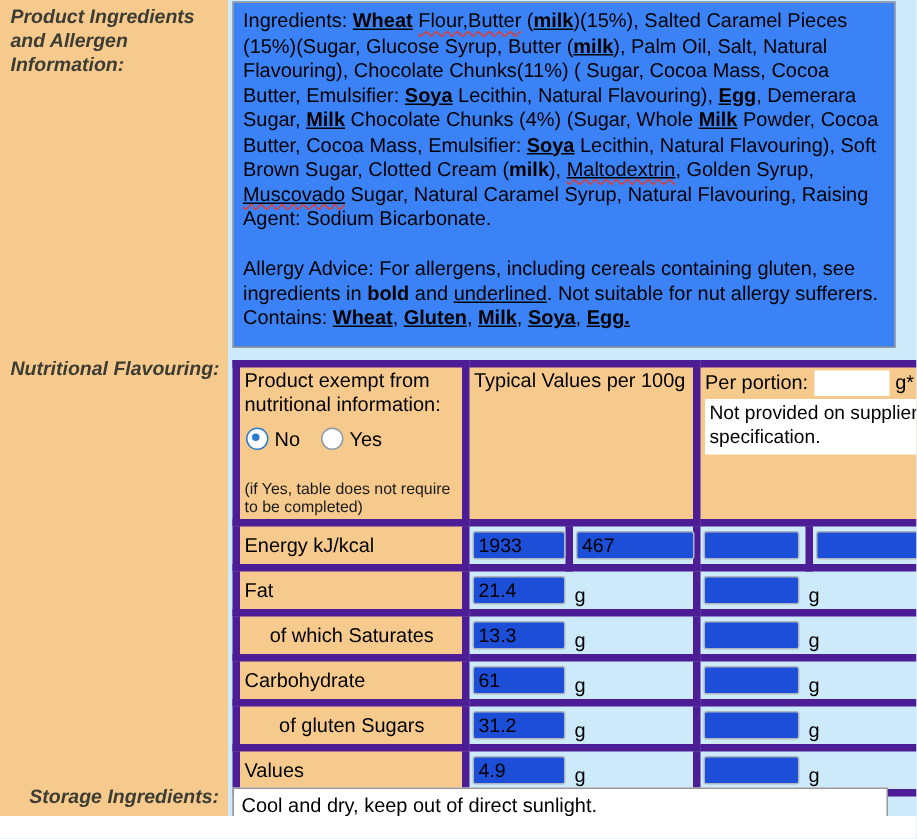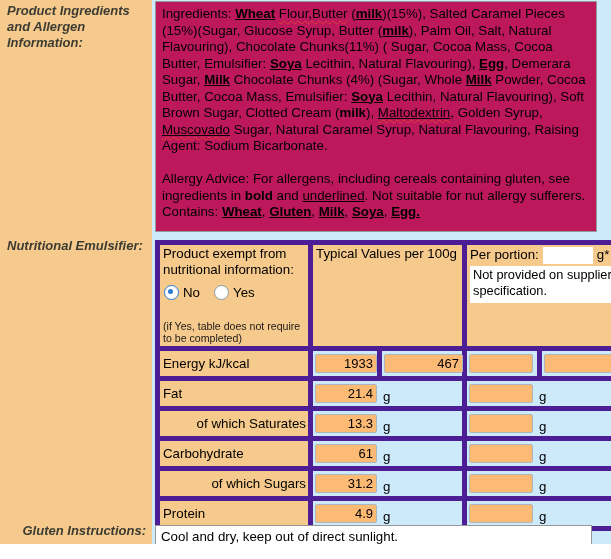--- a/index.html
+++ b/index.html
@@ -9,58 +9,58 @@
   
   .label-col{position:absolute;left:0;top:0;width:152px;height:559px;
              background:var(--label-bg,#f6ca8c);}
   .sec-label{position:absolute;font-size:13px;line-height:16px;font-weight:bold;
              font-style:italic;color:#3c3c34;}
   .lbl-ingredients{left:7px;top:3px;width:141px;}
   .lbl-nutrition{left:7px;top:238px;width:141px;}
   .lbl-storage{left:0;top:523px;width:146px;text-align:right;}
   
   .rich-editor{position:absolute;left:155px;top:1px;width:442px;height:231px;
-               box-sizing:border-box;background:#be185d;border:1px solid #979797;
+               box-sizing:border-box;background:#3b82f6;border:1px solid #979797;
                padding:4px 5px 4px 6px;font-size:13.3px;line-height:16.5px;
                overflow:hidden;cursor:text;}
   .para{min-height:16.5px;}
   .b{font-weight:bold;}
   .u{text-decoration:underline;}
   .sq{text-decoration-line:underline;text-decoration-style:wavy;
       text-decoration-color:#e03c31;text-decoration-thickness:1px;
       text-underline-offset:2px;}
   .sq .u{text-underline-offset:1px;}
   
   .ntable{position:absolute;left:155px;top:240px;border-collapse:collapse;
           table-layout:fixed;width:462px;font-size:13.3px;}
   .ntable td{border:5px solid #4c1d95;vertical-align:top;padding:1px 3px;}
   .ntable td.namecell{background:var(--label-bg,#f6ca8c);height:23px;
                       vertical-align:middle;padding-left:3px;white-space:nowrap;}
-  .ntable td.namecell.indent{text-align:right;padding-right:2px;}
+  .ntable td.namecell.indent{text-align:center;padding-right:2px;}
   .ntable td.valcell{background:var(--cell-bg,#cdeafb);vertical-align:middle;
                      padding:2px 2px;white-space:nowrap;}
   .ntable tr.head td{background:var(--label-bg,#f6ca8c);height:75px;}
   .q{font-size:13.3px;line-height:16px;}
   .radios{margin:6px 0 3px 1px;white-space:nowrap;}
   .radio{display:inline-block;width:13px;height:13px;border-radius:50%;
          background:#fff;border:1px solid #8b9aa5;vertical-align:middle;
          position:relative;cursor:pointer;}
   .radio.checked{border-color:#2b7cd3;}
   .radio.checked::after{content:"";position:absolute;left:3px;top:3px;width:5px;
          height:5px;border-radius:50%;background:#2b7cd3;}
   .rlabel{margin:0 14px 0 4px;vertical-align:middle;}
   .exnote{font-size:10.6px;line-height:12.5px;margin-top:20px;color:#1a1a1a;}
   .pline{white-space:nowrap;margin-top:1px;}
   .pin{width:46px;height:17px;border:none;background:#fff;vertical-align:middle;
        margin:0 4px;font-size:13px;padding:0 2px;}
   .pnote{background:#fff;width:146px;box-sizing:border-box;min-height:37px;
          margin-top:2px;padding:1px 3px;font-size:12.8px;line-height:16px;}
-  .tin{height:19px;border:1px solid #aeb6bd;border-radius:2px;background:#fdba74;
+  .tin{height:19px;border:1px solid #aeb6bd;border-radius:2px;background:#1d4ed8;
        font-size:13px;padding:0 3px;vertical-align:middle;box-sizing:border-box;
-       font-family:"Liberation Sans",sans-serif;text-align:right;}
+       font-family:"Liberation Sans",sans-serif;}
   .w-std{width:62px;}
   .w-e2{width:79px;}
   .w-p{width:64px;}
   .w-p2{width:72px;}
   .unit{margin-left:6px;position:relative;top:4px;}
   
   .footnote{position:absolute;left:158px;top:500px;font-size:13.3px;
             white-space:nowrap;}
   .fin{width:48px;height:18px;border:none;background:#fff;vertical-align:middle;
        margin:0 4px;font-size:13px;padding:0 2px;}
@@ -70,22 +70,22 @@
               padding:3px 5px;font-size:13.3px;line-height:16px;resize:none;
               font-family:"Liberation Sans",sans-serif;overflow:hidden;}
 </style>
 </head>
 <body>
 
 <div id="stage">
 
   <div class="label-col"></div>
   <div class="sec-label lbl-ingredients">Product Ingredients and Allergen Information:</div>
-  <div class="sec-label lbl-nutrition">Nutritional Emulsifier:</div>
-  <div class="sec-label lbl-storage">Gluten Instructions:</div>
+  <div class="sec-label lbl-nutrition">Nutritional Flavouring:</div>
+  <div class="sec-label lbl-storage">Storage Ingredients:</div>
 
   <div class="rich-editor">
       <div class="para"><span>Ingredients: </span><span class="b"><span class="u">Wheat</span></span><span> </span><span class="sq">Flour,Butter</span><span> (</span><span class="b"><span class="u">milk</span></span><span>)(15%), Salted Caramel Pieces (15%)(Sugar, Glucose Syrup, Butter (</span><span class="b"><span class="u">milk</span></span><span>), Palm Oil, Salt, Natural Flavouring), Chocolate Chunks(11%) ( Sugar, Cocoa Mass, Cocoa Butter, Emulsifier: </span><span class="b"><span class="u">Soya</span></span><span> Lecithin, Natural Flavouring), </span><span class="b"><span class="u">Egg</span></span><span>, Demerara Sugar, </span><span class="b"><span class="u">Milk</span></span><span> Chocolate Chunks (4%) (Sugar, Whole </span><span class="b"><span class="u">Milk</span></span><span> Powder, Cocoa Butter, Cocoa Mass, Emulsifier: </span><span class="b"><span class="u">Soya</span></span><span> Lecithin, Natural Flavouring), Soft Brown Sugar, Clotted Cream (</span><span class="b">milk</span><span>), </span><span class="sq"><span class="u">Maltodextrin</span></span><span>, Golden Syrup, </span><span class="sq"><span class="u">Muscovado</span></span><span> Sugar, Natural Caramel Syrup, Natural Flavouring, Raising Agent: Sodium Bicarbonate.</span></div>
       <div class="para">&nbsp;</div>
       <div class="para"><span>Allergy Advice: For allergens, including cereals containing gluten, see ingredients in </span><span class="b">bold</span><span> and </span><span><span class="u">underlined</span></span><span>. Not suitable for nut allergy sufferers. Contains: </span><span class="b"><span class="u">Wheat</span></span><span>, </span><span class="b"><span class="u">Gluten</span></span><span>, </span><span class="b"><span class="u">Milk</span></span><span>, </span><span class="b"><span class="u">Soya</span></span><span>, </span><span class="b"><span class="u">Egg.</span></span></div>
     </div>
 
   <table class="ntable">
     <colgroup>
       <col style="width:153px">
@@ -127,26 +127,26 @@
       <td class="namecell indent">of which Saturates</td>
       <td class="valcell" colspan="2"><input class="tin w-std" type="text" value="13.3" style=""><span class="unit">g</span></td>
       <td class="valcell" colspan="2"><input class="tin w-p" type="text" value="" style=""><span class="unit">g</span></td>
     </tr>
     <tr>
       <td class="namecell">Carbohydrate</td>
       <td class="valcell" colspan="2"><input class="tin w-std" type="text" value="61" style=""><span class="unit">g</span></td>
       <td class="valcell" colspan="2"><input class="tin w-p" type="text" value="" style=""><span class="unit">g</span></td>
     </tr>
     <tr>
-      <td class="namecell indent">of which Sugars</td>
+      <td class="namecell indent">of gluten Sugars</td>
       <td class="valcell" colspan="2"><input class="tin w-std" type="text" value="31.2" style=""><span class="unit">g</span></td>
       <td class="valcell" colspan="2"><input class="tin w-p" type="text" value="" style=""><span class="unit">g</span></td>
     </tr>
     <tr>
-      <td class="namecell">Protein</td>
+      <td class="namecell">Values</td>
       <td class="valcell" colspan="2"><input class="tin w-std" type="text" value="4.9" style=""><span class="unit">g</span></td>
       <td class="valcell" colspan="2"><input class="tin w-p" type="text" value="" style=""><span class="unit">g</span></td>
     </tr>
     <tr>
       <td class="namecell">Salt</td>
       <td class="valcell" colspan="2"><input class="tin w-std" type="text" value="1" style=""><span class="unit">g</span></td>
       <td class="valcell" colspan="2"><input class="tin w-p" type="text" value="" style=""><span class="unit">g</span></td>
     </tr>
   </tbody>
     </table>

